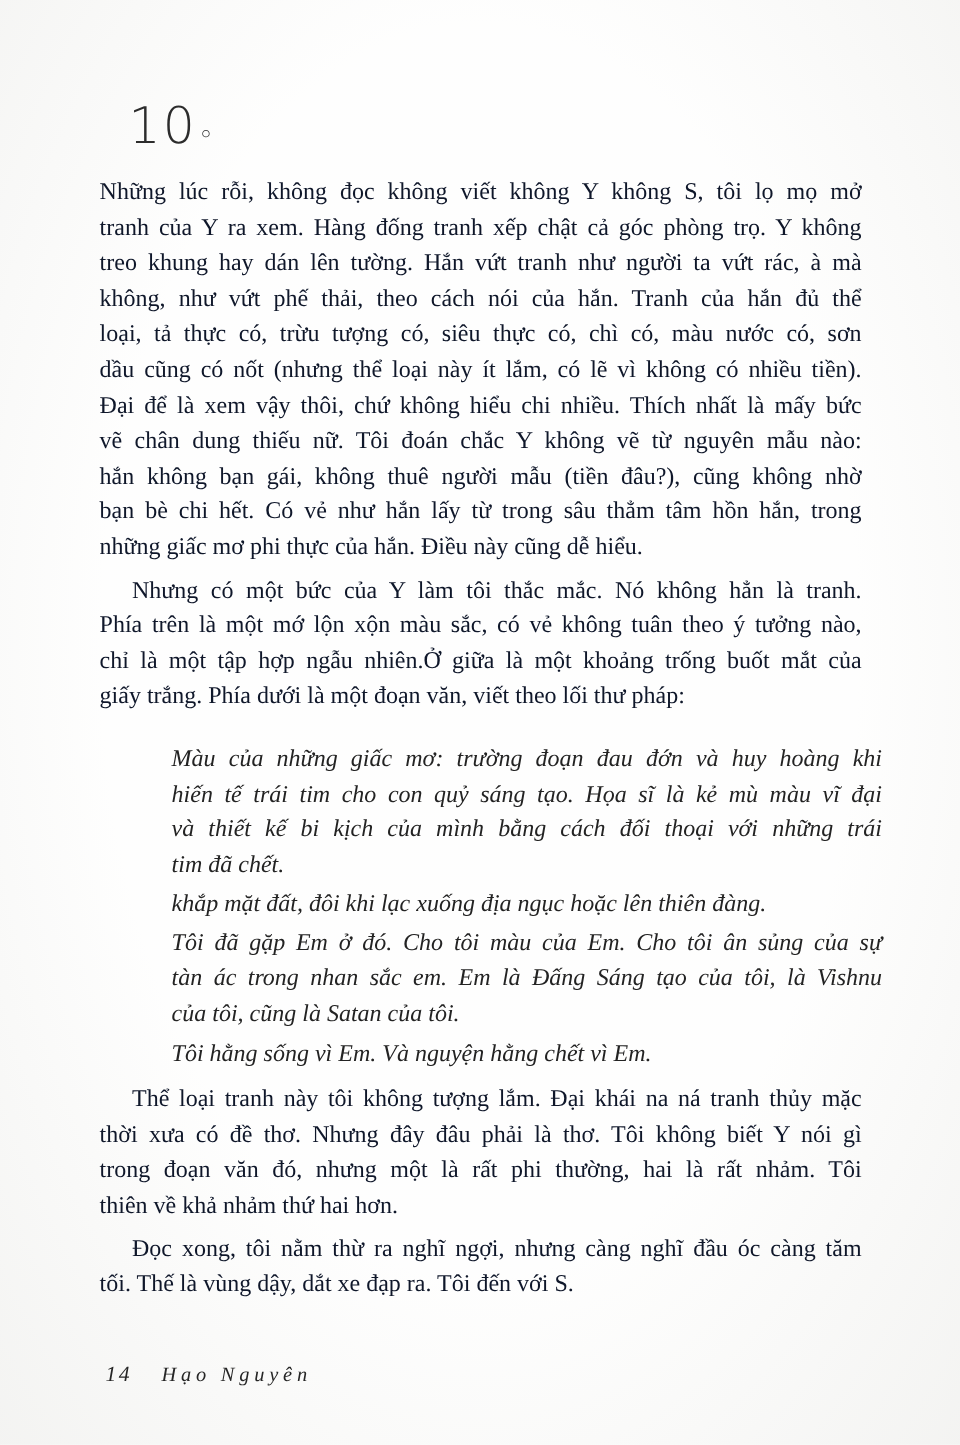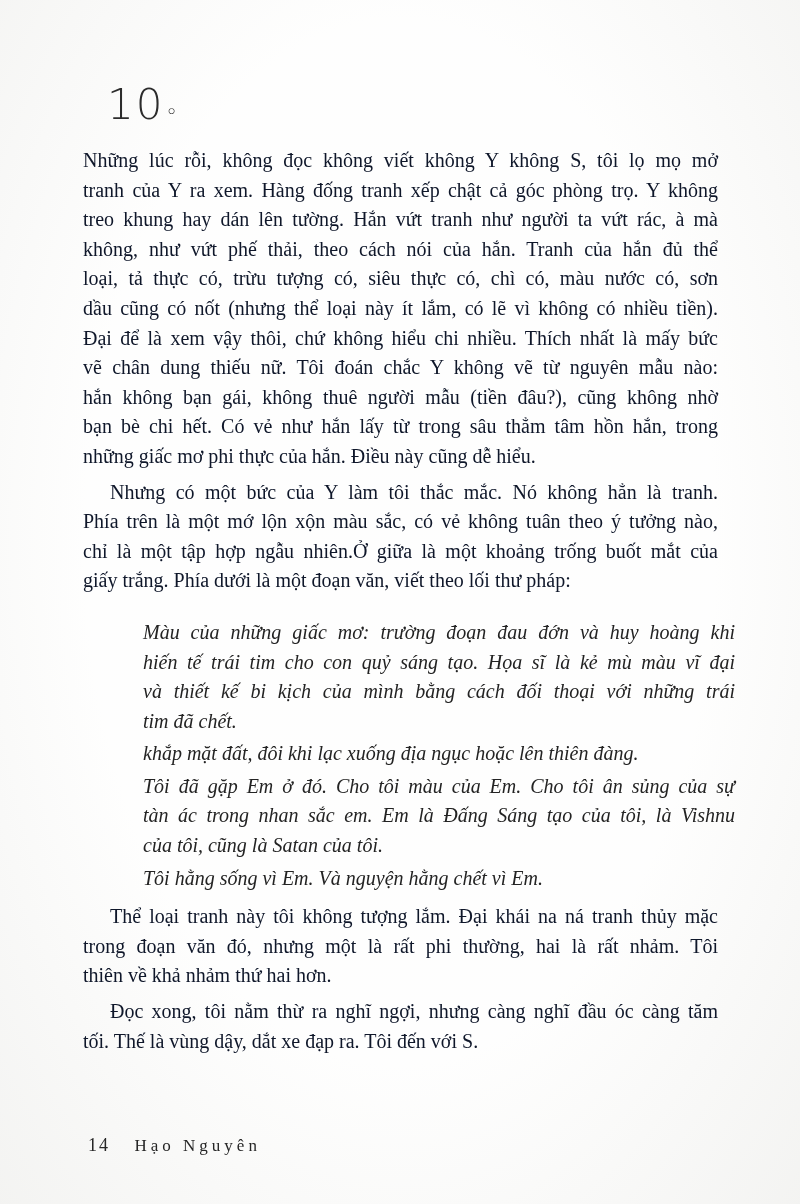--- a/index.html
+++ b/index.html
@@ -70,20 +70,21 @@
     color: #232323;
   }
   .stanza { margin-bottom: 3px; }
 
   .footer {
     position: absolute;
     left: 88px;
     top: 1135px;
     font-size: 18px;
     color: #262626;
+    font-style: italic;
   }
   .footer .page-num { letter-spacing: 2px; }
   .footer .author {
     margin-left: 20px;
     font-size: 17px;
     letter-spacing: 4px;
   }
 </style>
 </head>
 <body>
@@ -128,20 +129,21 @@
         <div class="line">Tôi đã gặp Em ở đó. Cho tôi màu của Em. Cho tôi ân sủng của sự</div>
         <div class="line">tàn ác trong nhan sắc em. Em là Đấng Sáng tạo của tôi, là Vishnu</div>
         <div class="line last">của tôi, cũng là Satan của tôi.</div>
       </div>
       <div class="stanza">
         <div class="line last">Tôi hằng sống vì Em. Và nguyện hằng chết vì Em.</div>
       </div>
     </div>
     <div class="para indent">
       <div class="line">Thể loại tranh này tôi không tượng lắm. Đại khái na ná tranh thủy mặc</div>
+      <div class="line">thời xưa có đề thơ. Nhưng đây đâu phải là thơ. Tôi không biết Y nói gì</div>
       <div class="line">trong đoạn văn đó, nhưng một là rất phi thường, hai là rất nhảm. Tôi</div>
       <div class="line last">thiên về khả nhảm thứ hai hơn.</div>
     </div>
     <div class="para indent">
       <div class="line">Đọc xong, tôi nằm thừ ra nghĩ ngợi, nhưng càng nghĩ đầu óc càng tăm</div>
       <div class="line last">tối. Thế là vùng dậy, dắt xe đạp ra. Tôi đến với S.</div>
     </div>
   </div>
 
 <div class="footer">

